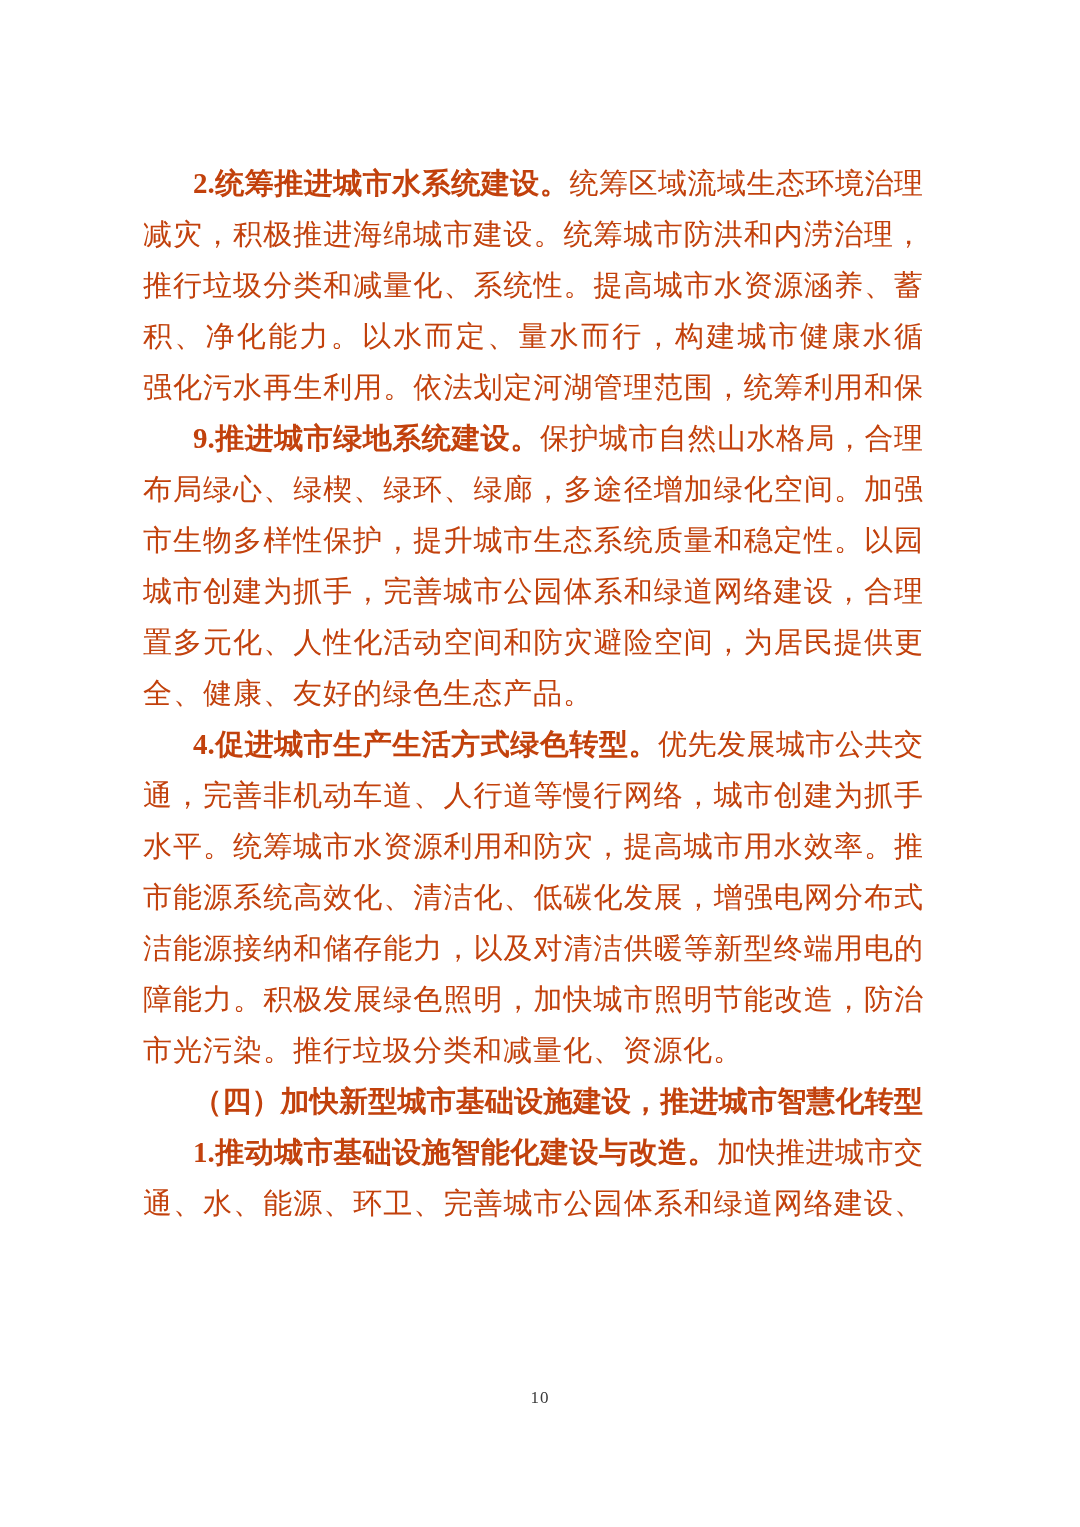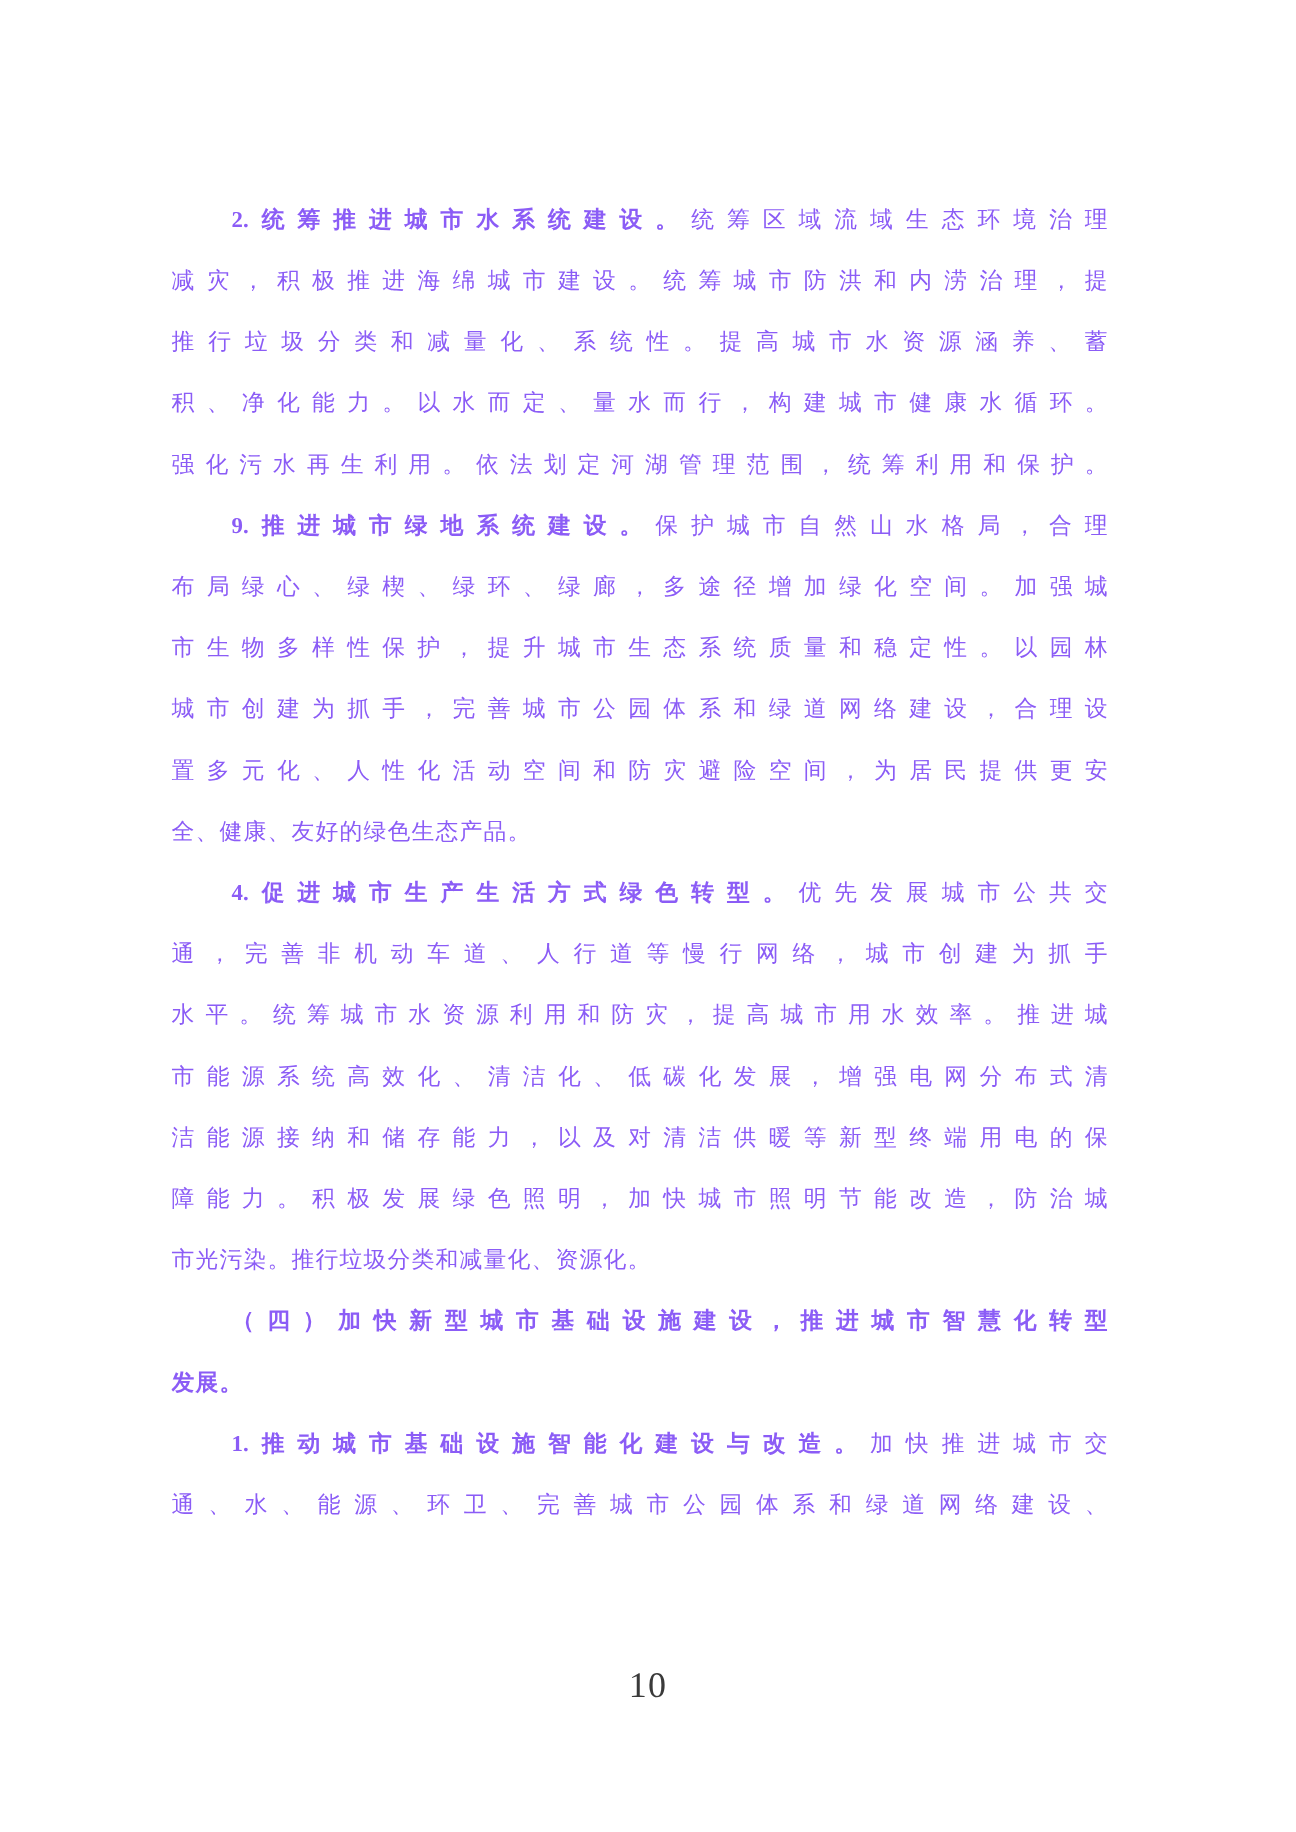--- a/index.html
+++ b/index.html
@@ -17,22 +17,22 @@
   }
   .content {
     position: absolute;
     left: 143px;
     top: 158px;
     width: 780px;
   }
   .line {
     height: 51px;
     line-height: 51px;
-    font-size: 19px;
-    color: #8b5cf6;
+    font-size: 29px;
+    color: #c2410c;
     overflow: hidden;
     white-space: normal;
     text-align: left;
   }
   .line:not(.justify) {
     letter-spacing: 1px;
   }
   .line.justify {
     text-align: justify;
     text-align-last: justify;
@@ -45,21 +45,21 @@
   }
   .seg.bold {
     font-weight: 700;
   }
   .page-number {
     position: absolute;
     top: 1388px;
     left: 0;
     right: 0;
     text-align: center;
-    font-size: 30px;
+    font-size: 17px;
     color: #3a3a3a;
     letter-spacing: 1px;
   }
 </style>
 </head>
 <body>
 
 <div class="page">
   <div class="content">
       <div class="line justify indent"><span class="seg bold">2.统筹推进城市水系统建设。</span><span class="seg">统筹区域流域生态环境治理</span></div>
@@ -74,18 +74,17 @@
       <div class="line justify"><span class="seg">置多元化、人性化活动空间和防灾避险空间，为居民提供更安</span></div>
       <div class="line"><span class="seg">全、健康、友好的绿色生态产品。</span></div>
       <div class="line justify indent"><span class="seg bold">4.促进城市生产生活方式绿色转型。</span><span class="seg">优先发展城市公共交</span></div>
       <div class="line justify"><span class="seg">通，完善非机动车道、人行道等慢行网络，城市创建为抓手</span></div>
       <div class="line justify"><span class="seg">水平。统筹城市水资源利用和防灾，提高城市用水效率。推进城</span></div>
       <div class="line justify"><span class="seg">市能源系统高效化、清洁化、低碳化发展，增强电网分布式清</span></div>
       <div class="line justify"><span class="seg">洁能源接纳和储存能力，以及对清洁供暖等新型终端用电的保</span></div>
       <div class="line justify"><span class="seg">障能力。积极发展绿色照明，加快城市照明节能改造，防治城</span></div>
       <div class="line"><span class="seg">市光污染。推行垃圾分类和减量化、资源化。</span></div>
       <div class="line justify indent"><span class="seg bold">（四）加快新型城市基础设施建设，推进城市智慧化转型</span></div>
-      <div class="line"><span class="seg bold">发展。</span></div>
       <div class="line justify indent"><span class="seg bold">1.推动城市基础设施智能化建设与改造。</span><span class="seg">加快推进城市交</span></div>
       <div class="line justify"><span class="seg">通、水、能源、环卫、完善城市公园体系和绿道网络建设、</span></div>
     </div>
   <div class="page-number">10</div>
 </div>
 
 </body></html>

